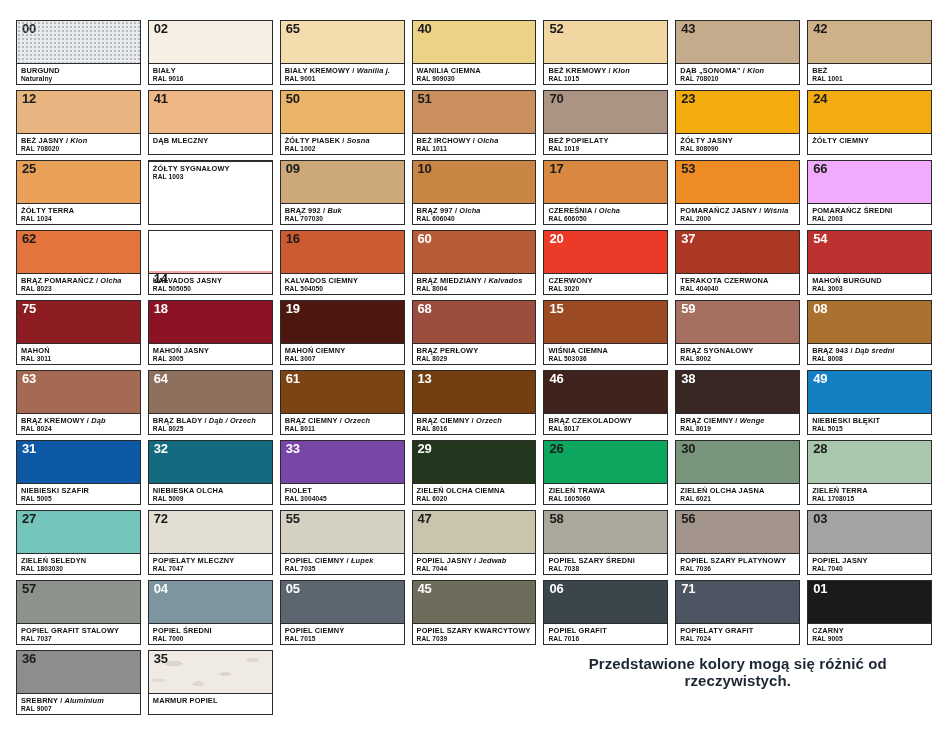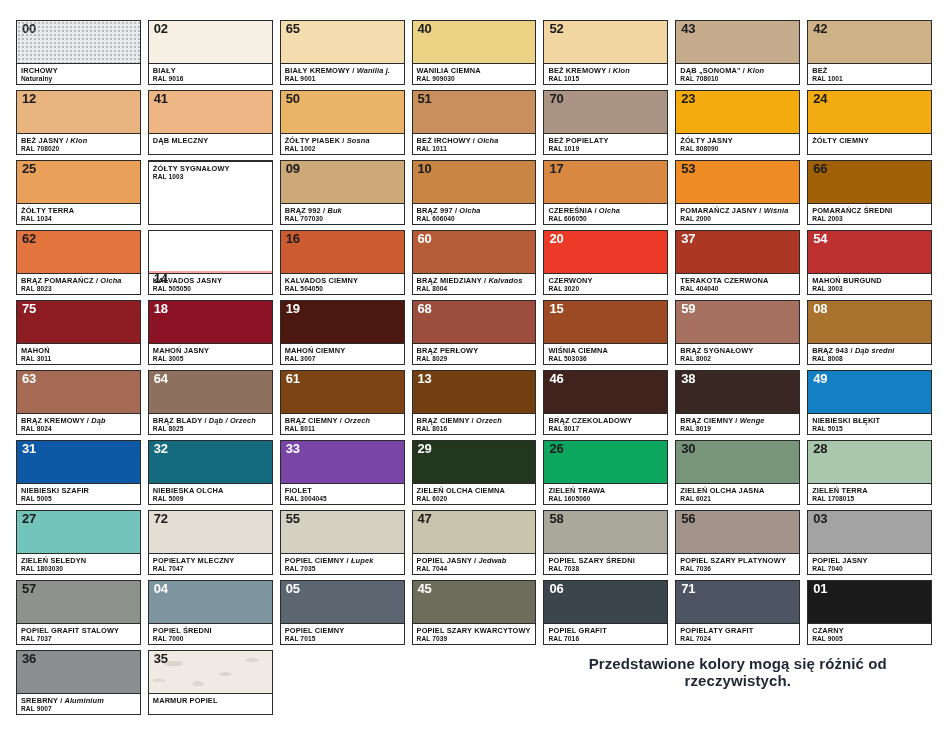--- a/index.html
+++ b/index.html
@@ -115,21 +115,21 @@
 </head>
 <body>
 
 <div id="sheet">
   <div class="grid" id="main-grid">
       <div class="swatch dark-code">
         <div class="chip tex-dots" style="background: rgb(232, 234, 236);">
           <span class="code">00</span>
         </div>
         <div class="caption">
-          <div class="cap-name">IRCHOWY</div>
+          <div class="cap-name">BURGUND</div>
           <div class="cap-ral">Naturalny</div>
         </div>
       </div>
       <div class="swatch dark-code">
         <div class="chip" style="background: rgb(245, 240, 227);">
           <span class="code">02</span>
         </div>
         <div class="caption">
           <div class="cap-name">BIAŁY</div>
           <div class="cap-ral">RAL 9016</div>
@@ -288,21 +288,21 @@
       <div class="swatch dark-code">
         <div class="chip" style="background: rgb(239, 139, 36);">
           <span class="code">53</span>
         </div>
         <div class="caption">
           <div class="cap-name">POMARAŃCZ JASNY /<em> Wiśnia</em></div>
           <div class="cap-ral">RAL 2000</div>
         </div>
       </div>
       <div class="swatch dark-code">
-        <div class="chip" style="background: #a16207;">
+        <div class="chip" style="background: #f0abfc;">
           <span class="code">66</span>
         </div>
         <div class="caption">
           <div class="cap-name">POMARAŃCZ ŚREDNI</div>
           <div class="cap-ral">RAL 2003</div>
         </div>
       </div>
       <div class="swatch dark-code">
         <div class="chip" style="background: rgb(227, 116, 61);">
           <span class="code">62</span>

